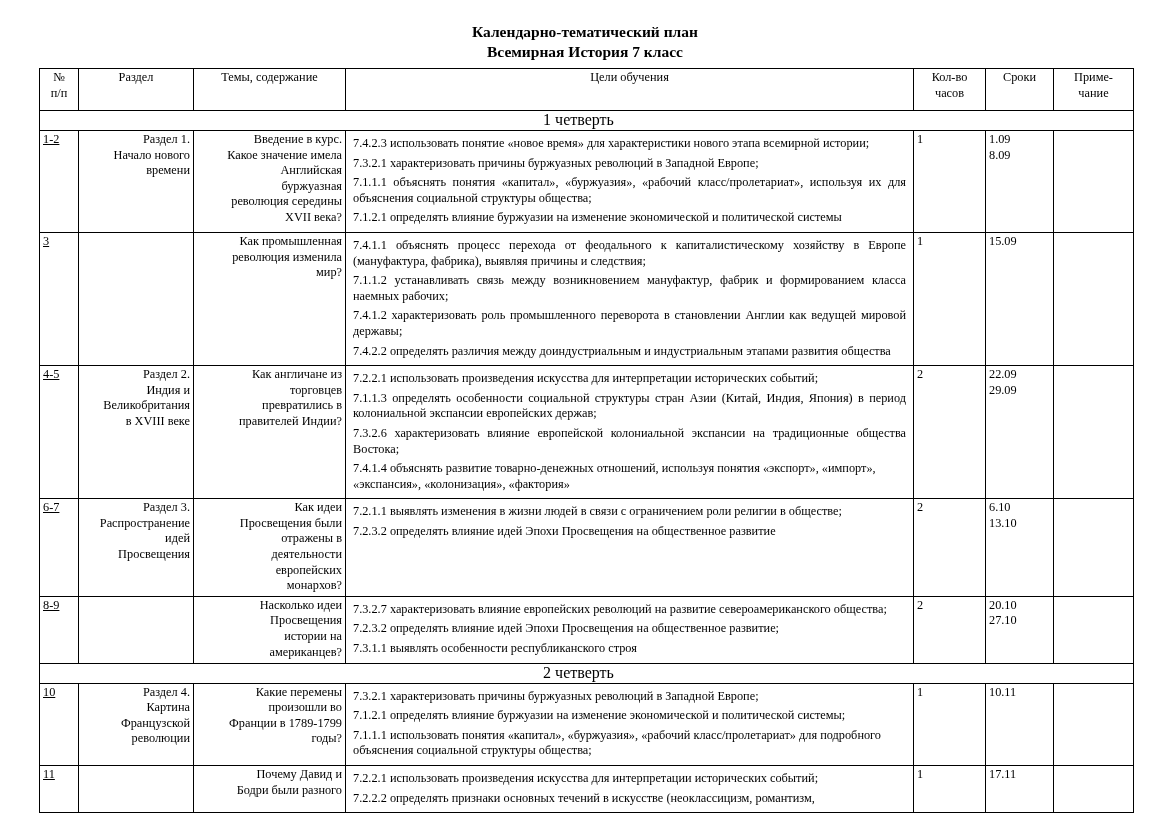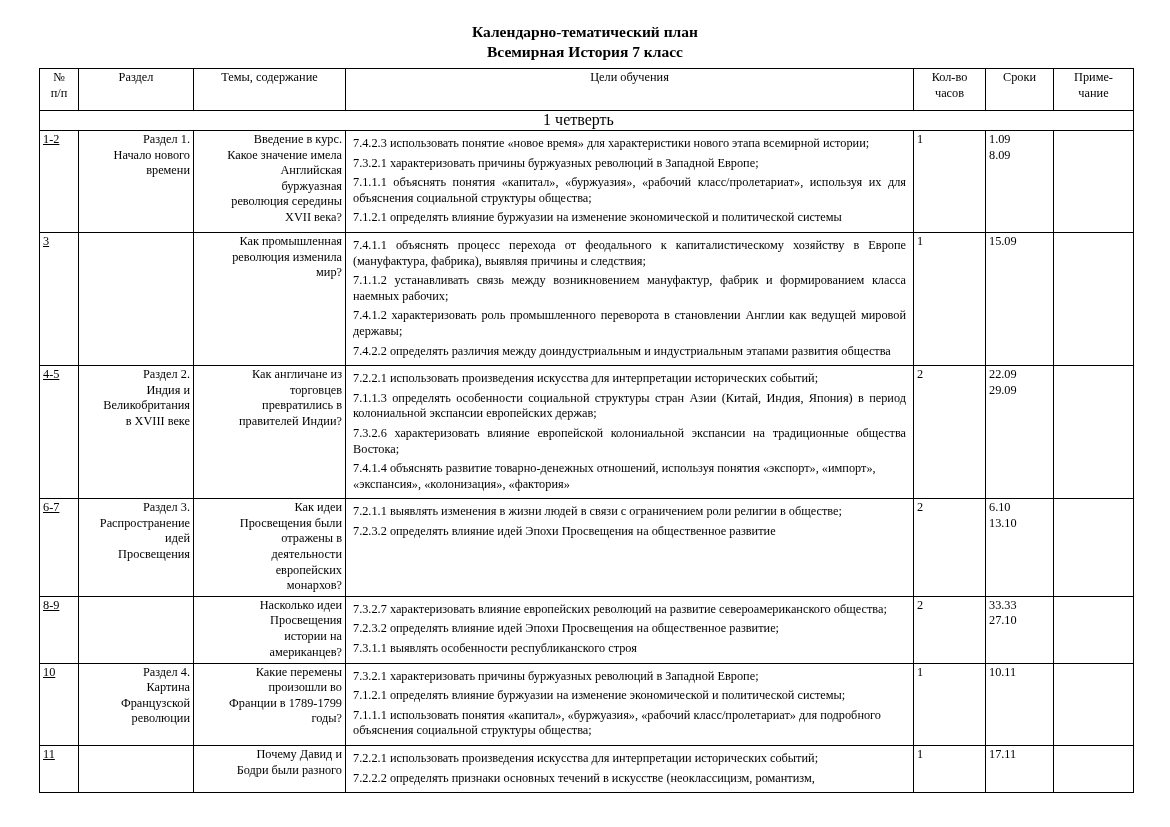--- a/index.html
+++ b/index.html
@@ -253,24 +253,27 @@
             <div>истории на</div>
             <div>американцев?</div>
           </td>
           <td class="goals">
             <p>7.3.2.7 характеризовать влияние европейских революций на развитие североамериканского общества;</p>
             <p>7.2.3.2 определять влияние идей Эпохи Просвещения на общественное развитие;</p>
             <p>7.3.1.1 выявлять особенности республиканского строя</p>
           </td>
           <td class="hours">2</td>
           <td class="dates">
-            <div>33.33</div>
+            <div>20.10</div>
             <div>27.10</div>
           </td>
           <td class="note"></td>
+        </tr>
+        <tr class="quarter">
+          <td colspan="7">2 четверть</td>
         </tr>
         <tr>
           <td class="num">10</td>
           <td class="sect">
             <div>Раздел 4.</div>
             <div>Картина</div>
             <div>Французской</div>
             <div>революции</div>
           </td>
           <td class="topic">

